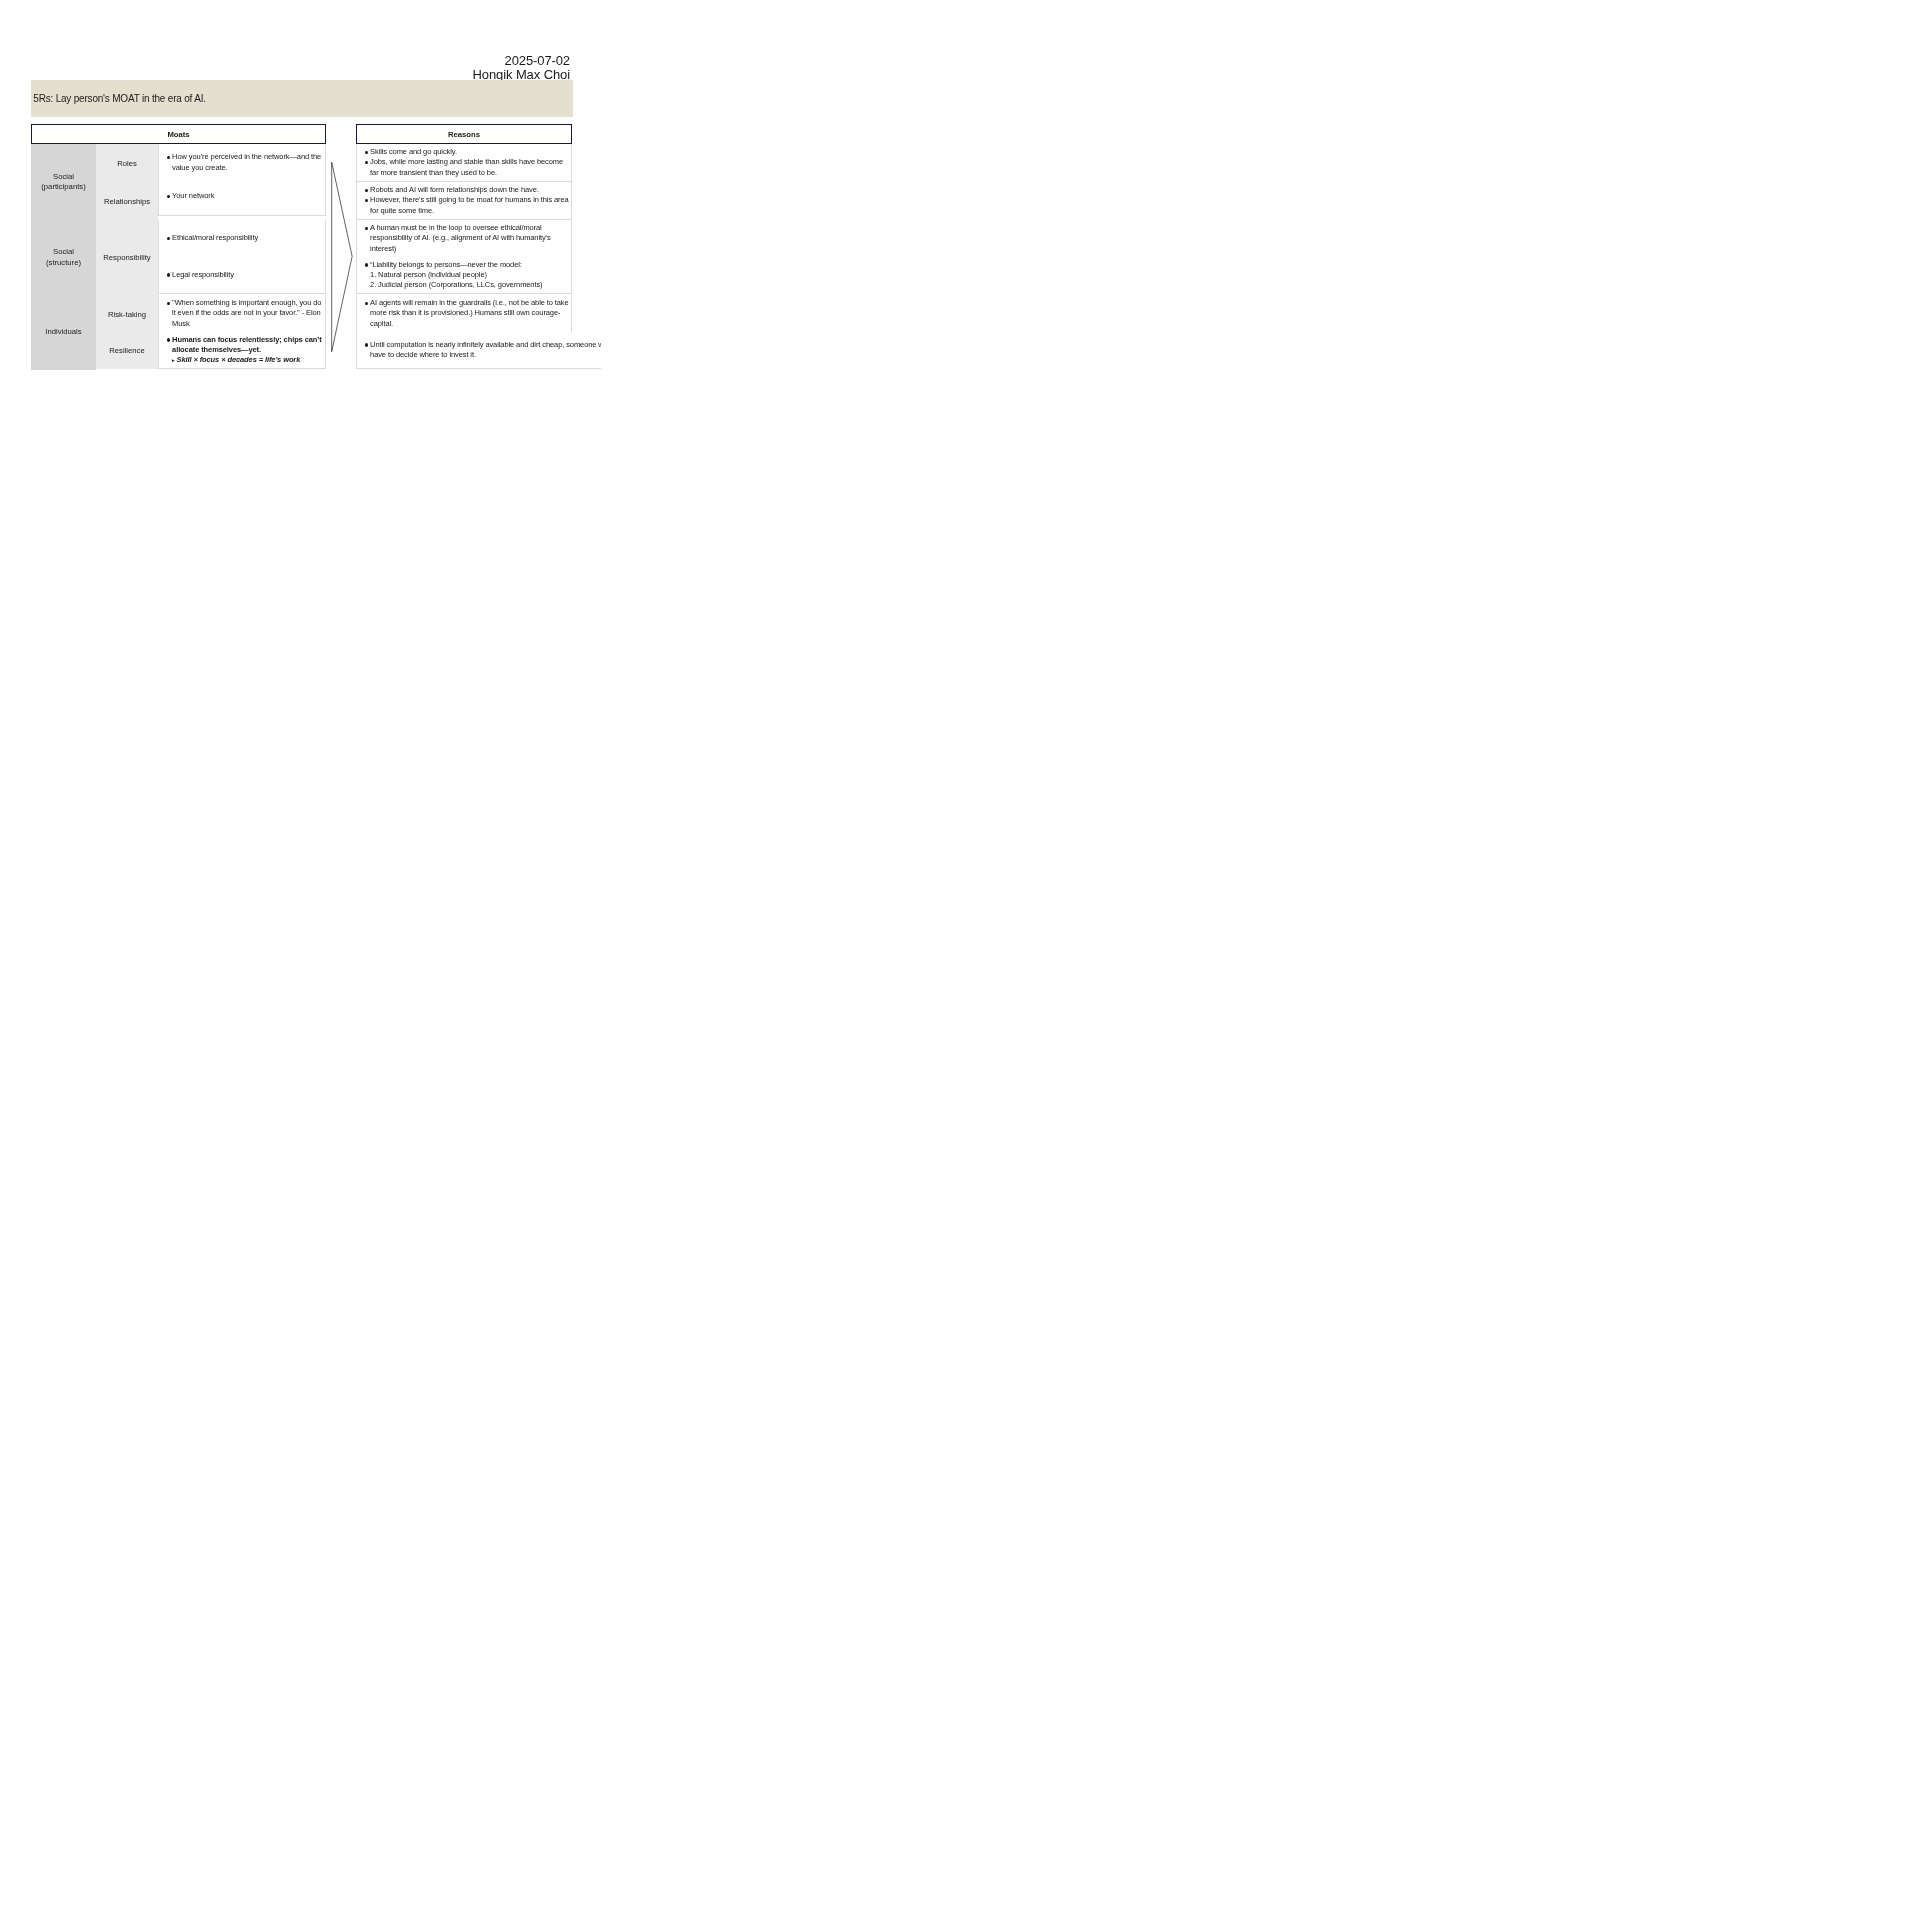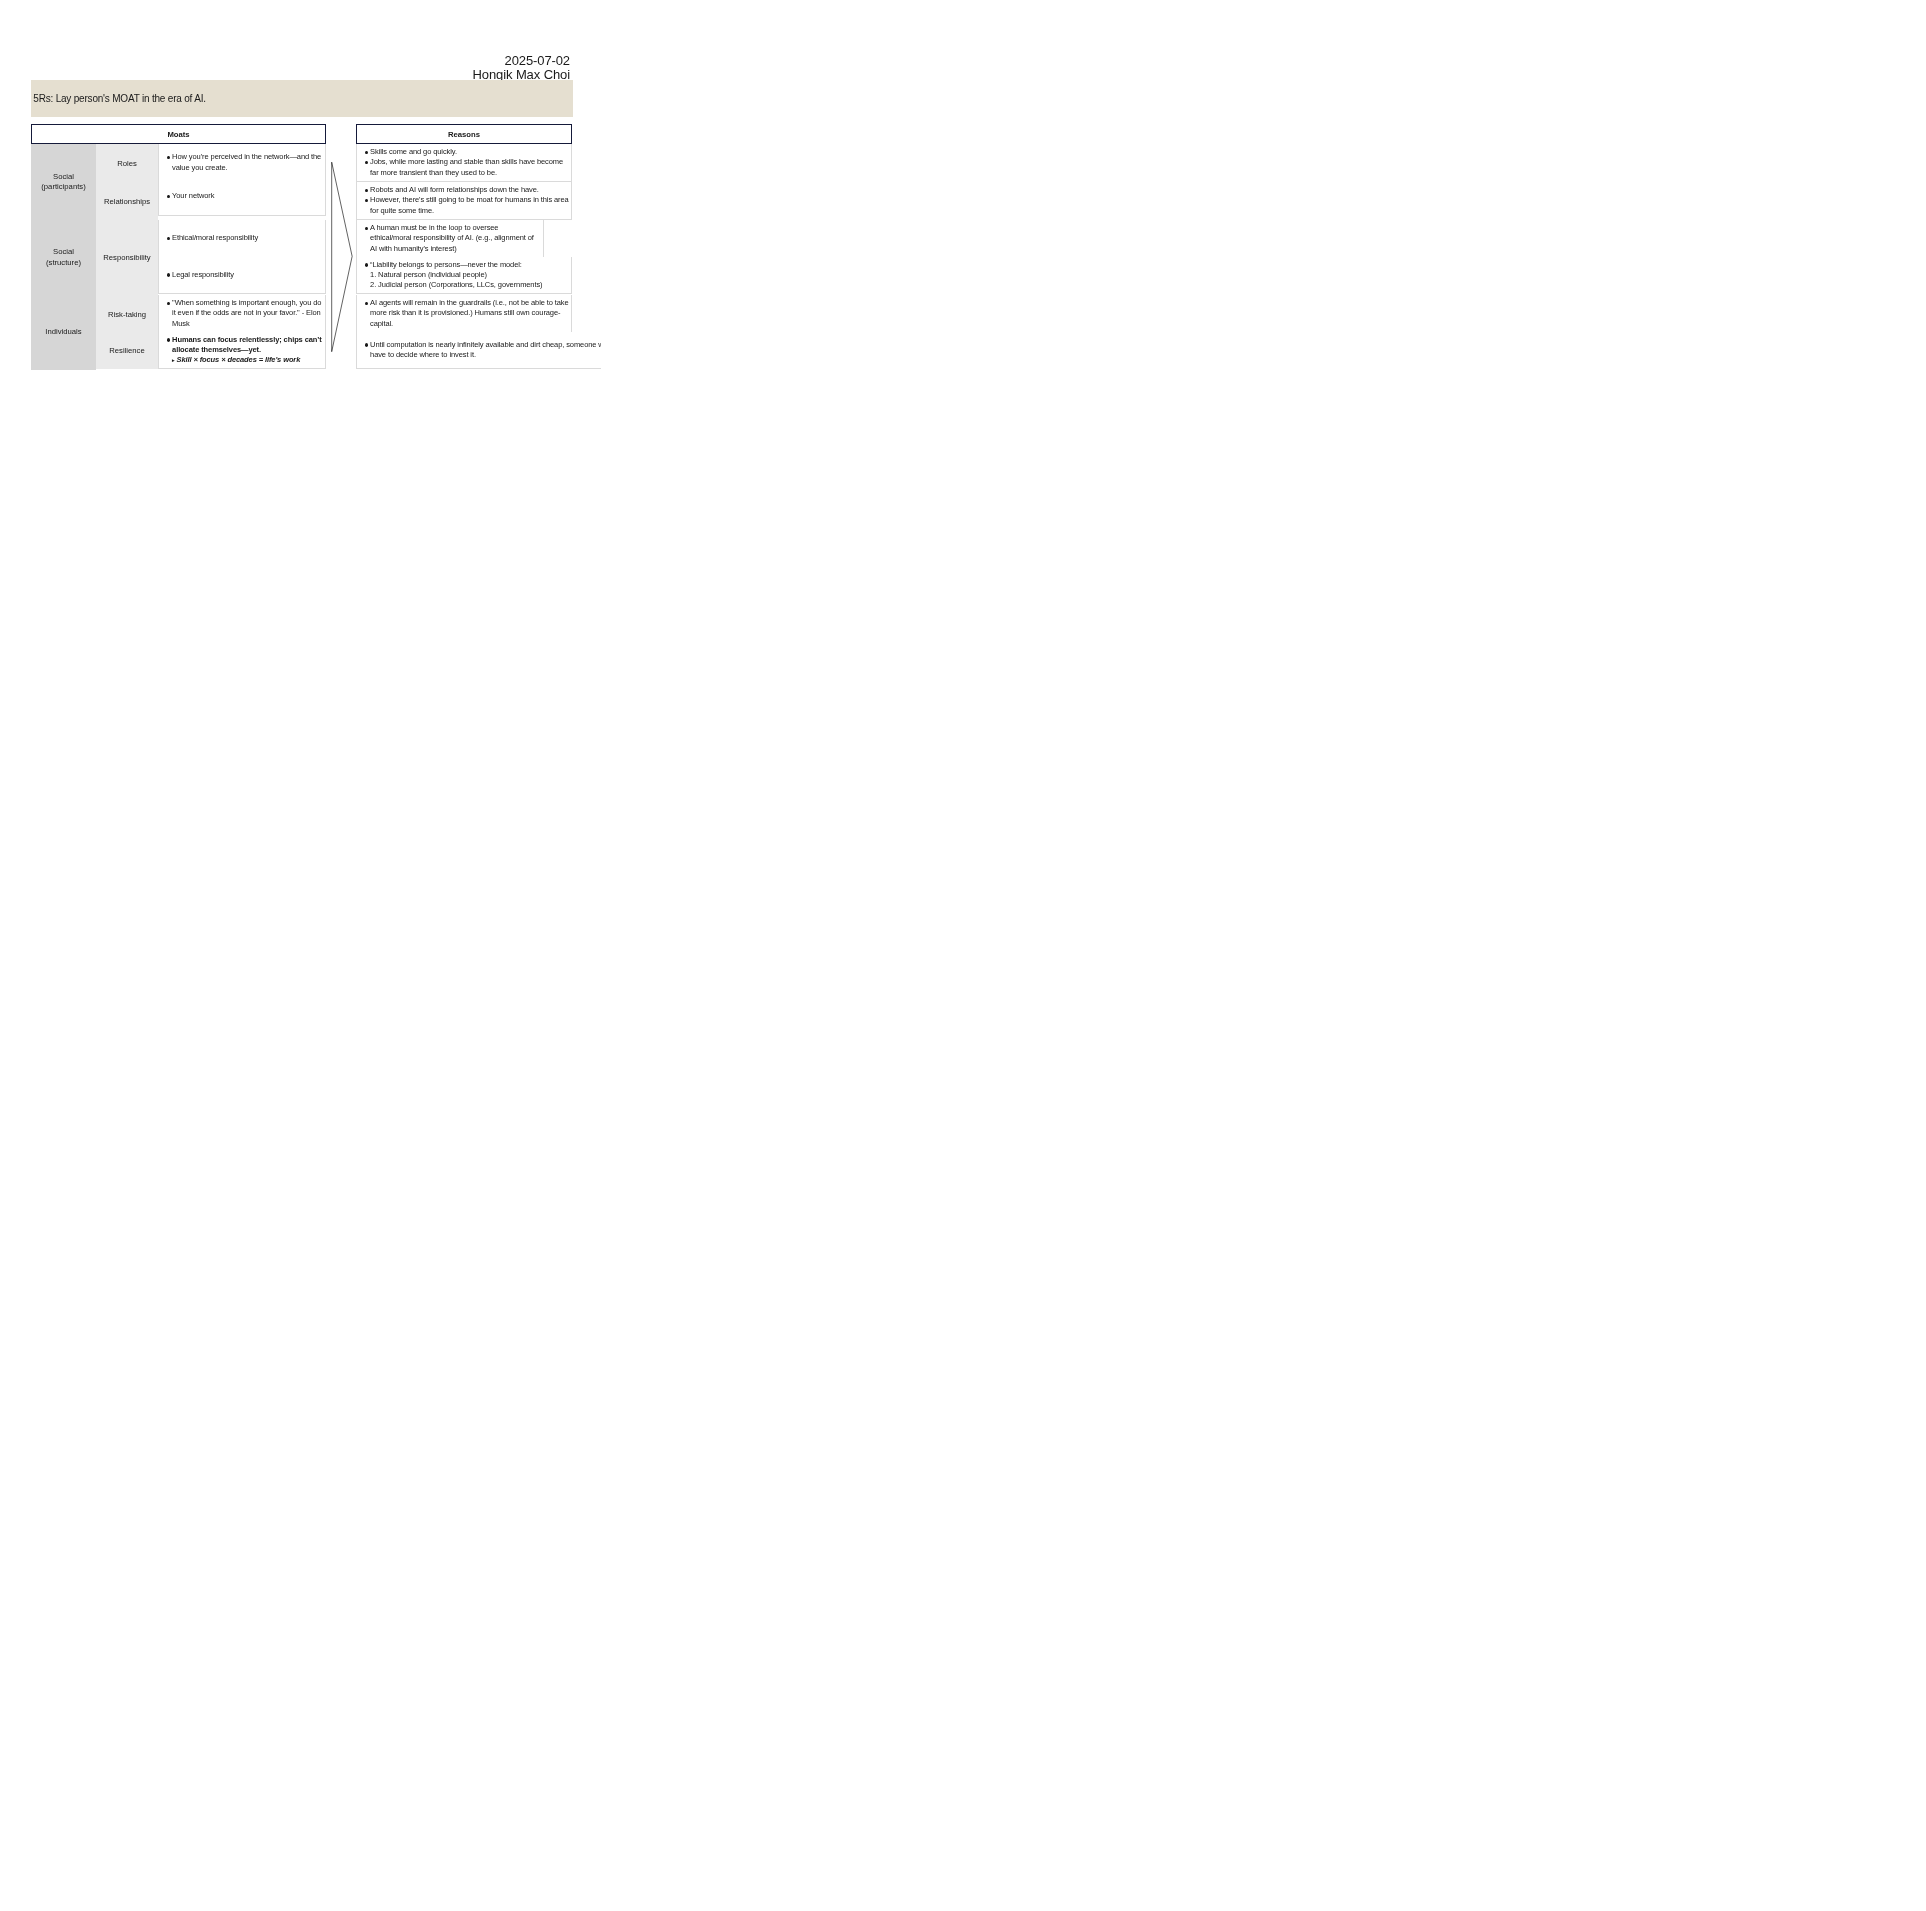--- a/index.html
+++ b/index.html
@@ -147,21 +147,21 @@
         <li>Skills come and go quickly.</li>
         <li>Jobs, while more lasting and stable than skills have become far more transient than they used to be.</li>
       </ul>
     </div>
     <div class="cell r" style="left:0;top:38px;width:216px;height:38px;">
       <ul class="b">
         <li>Robots and AI will form relationships down the have.</li>
         <li>However, there's still going to be moat for humans in this area for quite some time.</li>
       </ul>
     </div>
-    <div class="cell r" style="left:0;top:76px;width:188px;height:38px;">
+    <div class="cell r" style="left:0;top:76px;width:216px;height:38px;">
       <ul class="b">
         <li>A human must be in the loop to oversee ethical/moral responsibility of AI. (e.g., alignment of AI with humanity's interest)</li>
       </ul>
     </div>
     <div class="cell r" style="left:0;top:113px;width:216px;height:37px;">
       <ul class="b">
         <li>
           <span>“Liability belongs to persons—never the model:</span>
           <span class="sub">1. Natural person (individual people)</span>
           <span class="sub">2. Judicial person (Corporations, LLCs, governments)</span>

